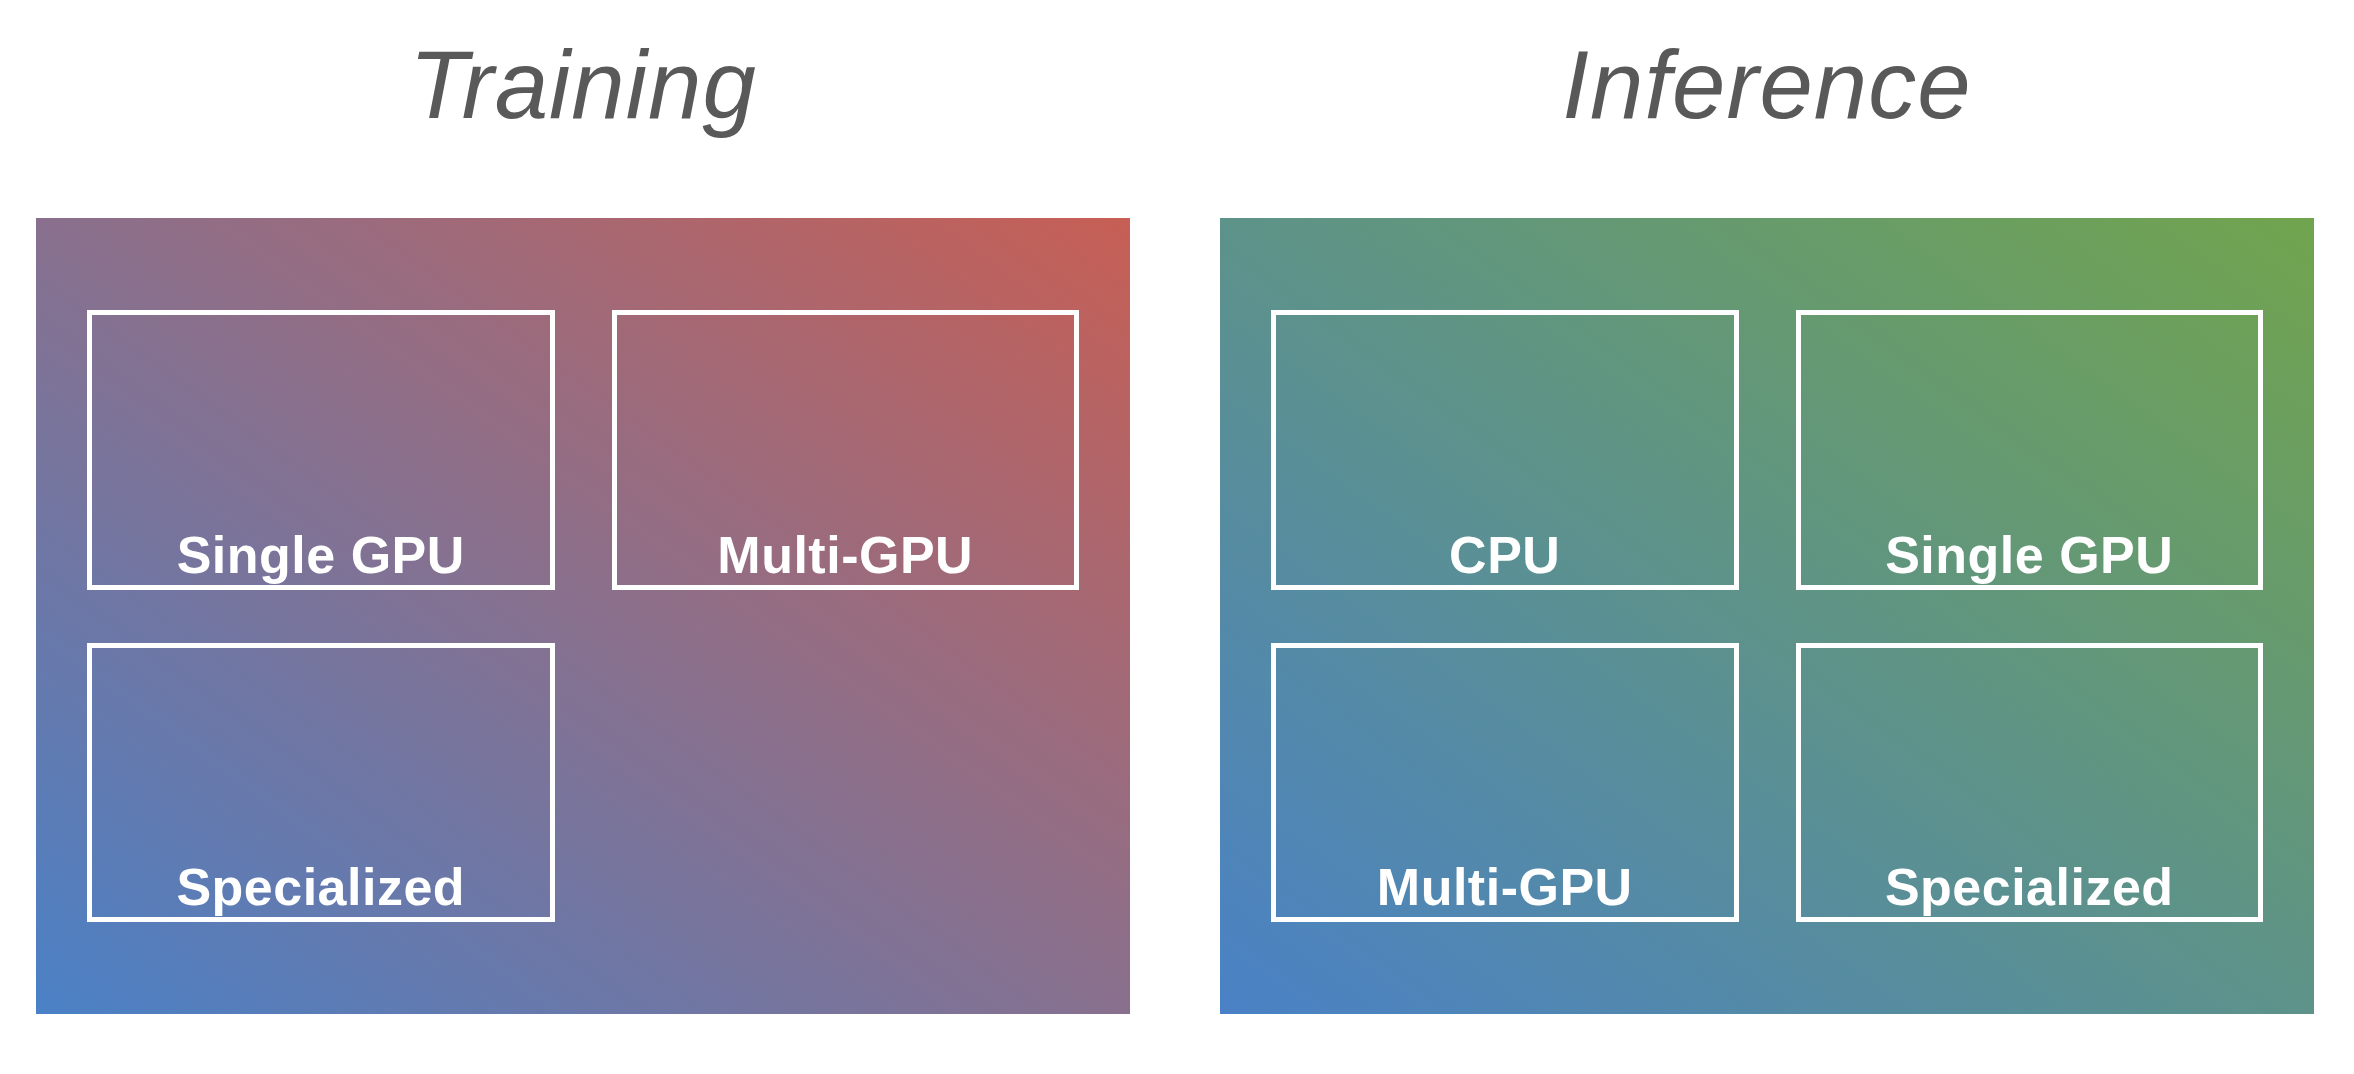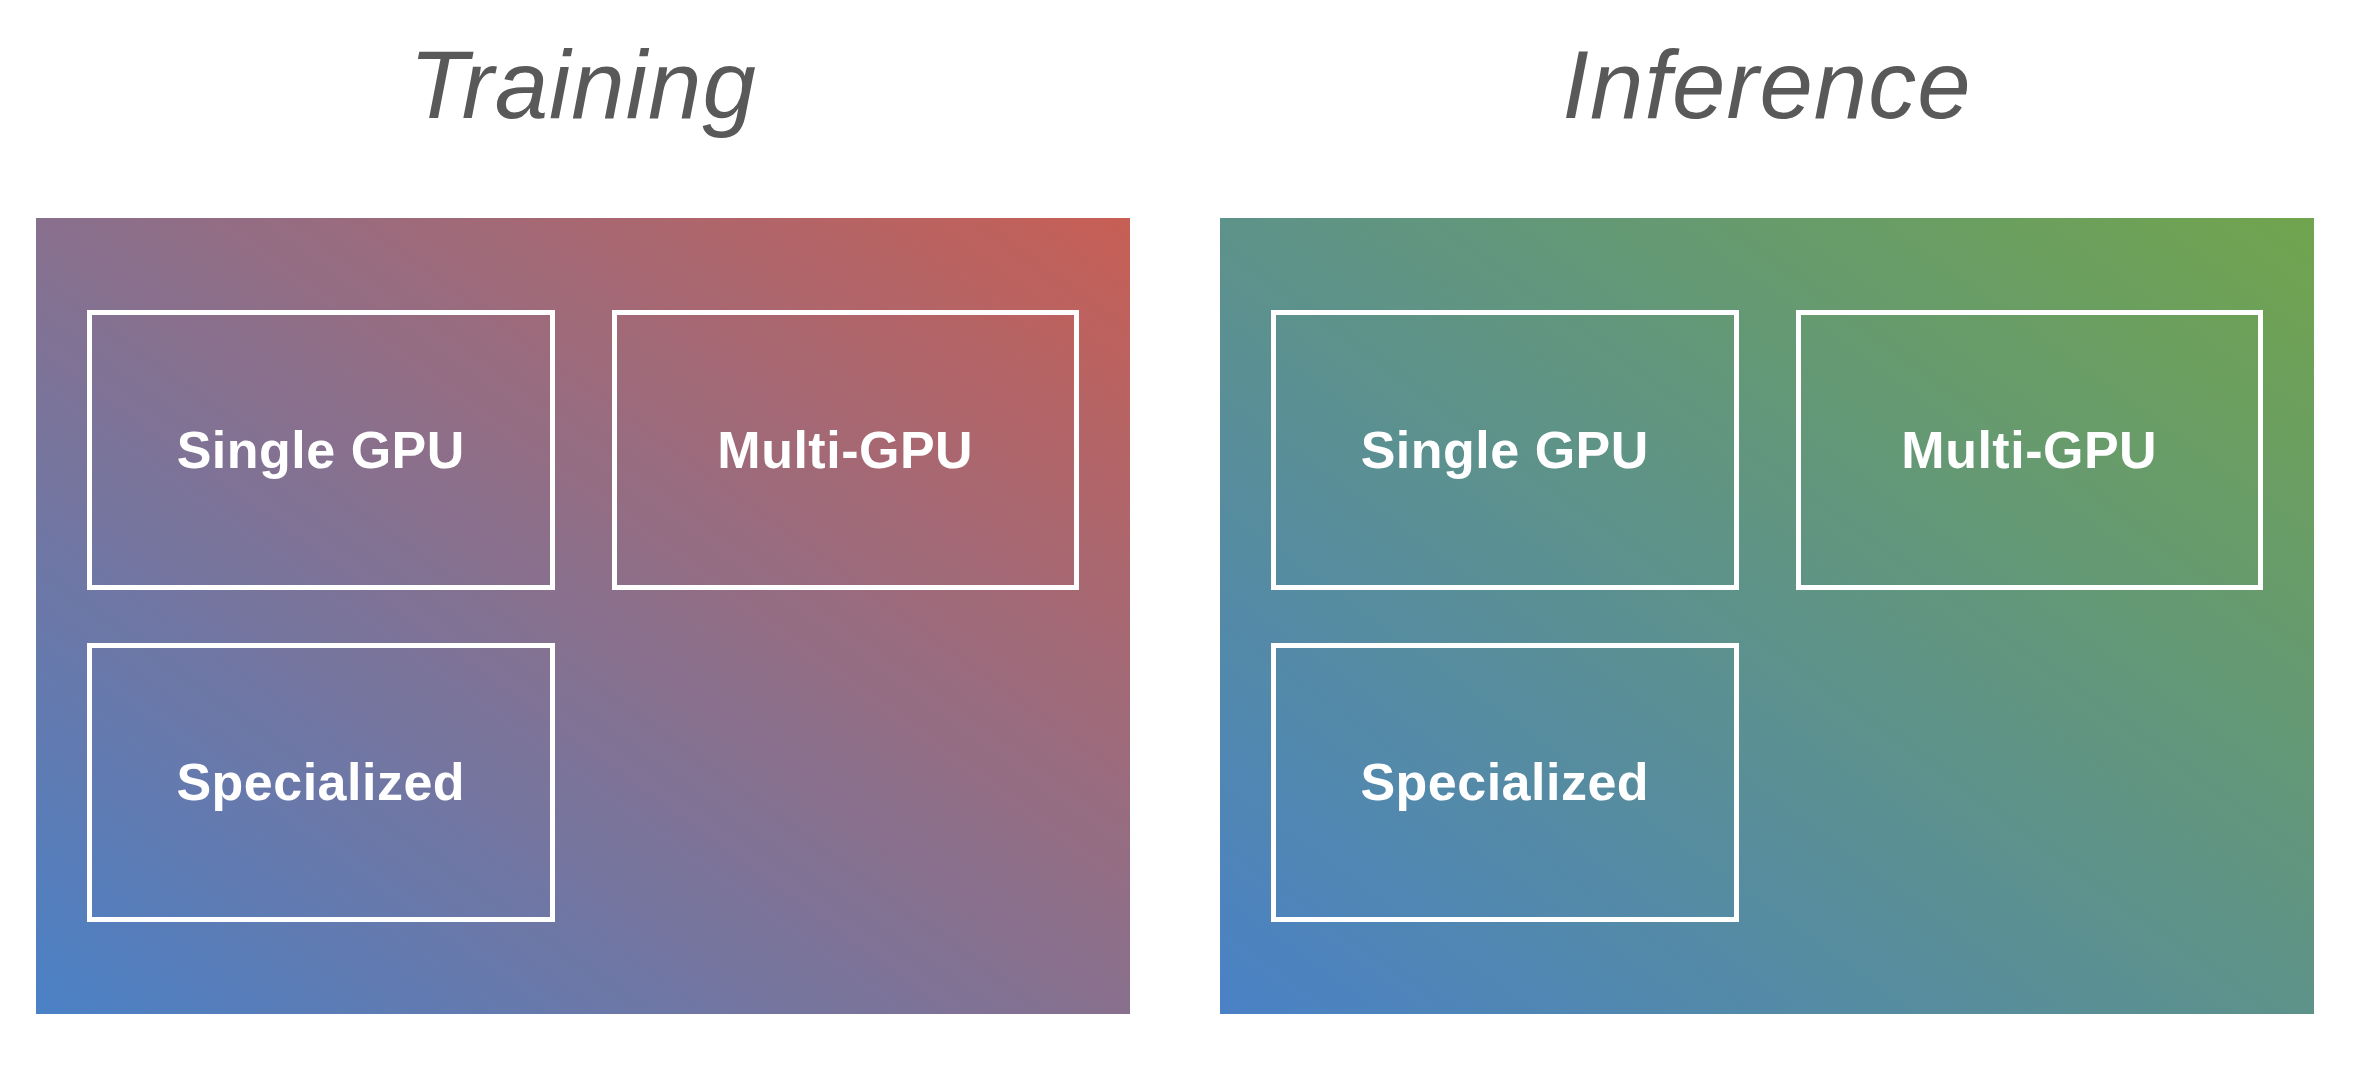--- a/index.html
+++ b/index.html
@@ -48,21 +48,21 @@
     column-gap: 57px;
     row-gap: 53px;
   }
 
   .panel.training { background: linear-gradient(to top right, #4a81c6, #c75f55); }
   .panel.inference { background: linear-gradient(to top right, #4a81c6, #71a44d); }
 
   .box {
     border: 5px solid #ffffff;
     display: flex;
-    align-items: center;
+    align-items: flex-end;
     justify-content: center;
   }
 
   .box-label {
     color: #ffffff;
     font-weight: 700;
     font-size: 52px;
     letter-spacing: 0.5px;
     white-space: nowrap;
   }
@@ -84,20 +84,23 @@
       <div class="box">
         <span class="box-label">Specialized</span>
       </div>
     </div>
   </div>
 
   <div class="column">
     <div class="panel-title">Inference</div>
     <div class="panel inference" style="background: linear-gradient(to right top, rgb(74, 129, 198), rgb(113, 164, 77));">
       <div class="box">
+        <span class="box-label">CPU</span>
+      </div>
+      <div class="box">
         <span class="box-label">Single GPU</span>
       </div>
       <div class="box">
         <span class="box-label">Multi-GPU</span>
       </div>
       <div class="box">
         <span class="box-label">Specialized</span>
       </div>
     </div>
   </div>

